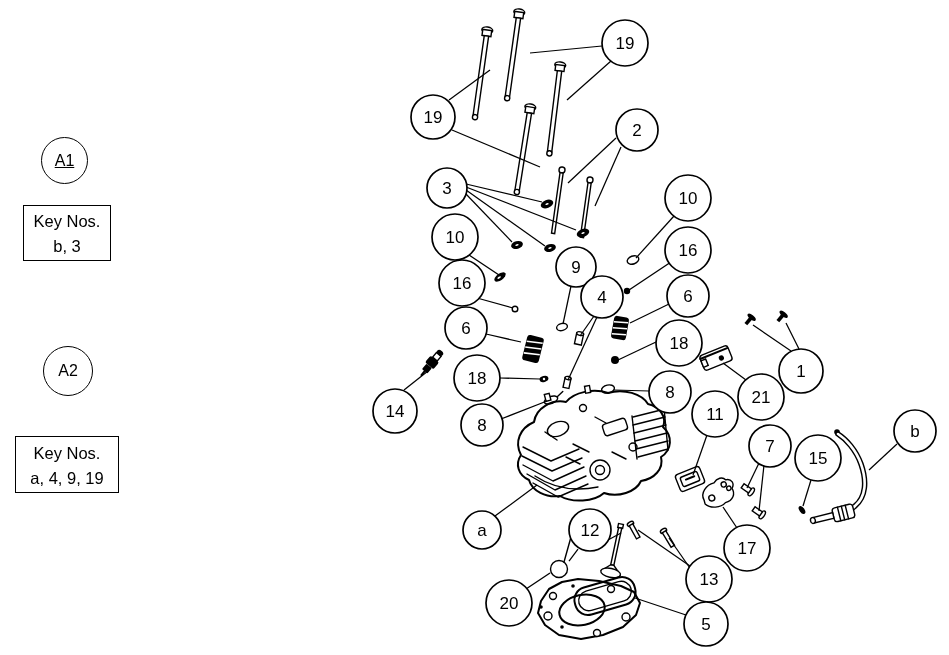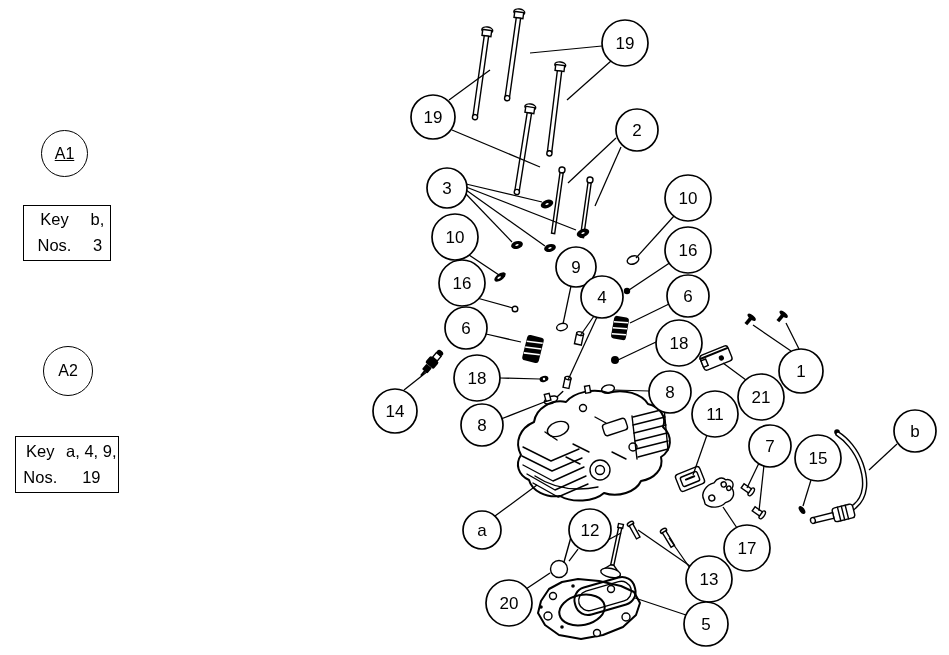--- a/index.html
+++ b/index.html
@@ -2,38 +2,38 @@
 <html><head>
 <meta charset="utf-8">
 <style>
   html,body{margin:0;padding:0;background:#fff;}
   .canvas{position:relative;width:949px;height:655px;background:#fff;overflow:hidden;
           font-family:"Liberation Sans","DejaVu Sans",sans-serif;color:#000;}
   .view-circle{position:absolute;border:1.6px solid #000;border-radius:50%;
                display:flex;align-items:center;justify-content:center;
                font-size:16px;background:#fff;}
   .key-box{position:absolute;border:1.6px solid #000;background:#fff;
-           display:flex;flex-direction:row;align-items:center;justify-content:flex-start;
+           display:flex;flex-direction:column;align-items:center;justify-content:flex-end;
            font-size:16.5px;line-height:1.55;text-align:center;}
   svg.diagram{position:absolute;left:0;top:0;}
   .ln{stroke:#000;fill:none;stroke-width:1.4;stroke-linejoin:round;stroke-linecap:round;}
   .ln2{stroke:#000;fill:none;stroke-width:2;stroke-linejoin:round;stroke-linecap:round;}
   .fw{fill:#fff;stroke:#000;stroke-width:1.4;}
   .fb{fill:#000;stroke:none;}
   .leader{stroke:#000;stroke-width:1.25;fill:none;}
   .callout-circle{fill:#fff;stroke:#000;stroke-width:1.7;}
   .callout-label{font-family:"Liberation Sans","DejaVu Sans",sans-serif;
                  font-size:17px;fill:#000;text-anchor:middle;}
 </style>
 </head>
 <body>
 
 <div class="canvas">
 
-  <div class="view-circle" style="left:41px;top:130px;width:45px;height:45px;text-decoration:underline;">
+  <div class="view-circle" style="left:41px;top:137px;width:45px;height:45px;text-decoration:underline;">
     <span>A1</span>
   </div>
 
   <div class="key-box" style="left:23px;top:205px;width:86px;height:54px;">
     <span>Key Nos.</span>
     <span>b, 3</span>
   </div>
 
   <div class="view-circle" style="left:43px;top:346px;width:48px;height:48px;">
     <span>A2</span>

